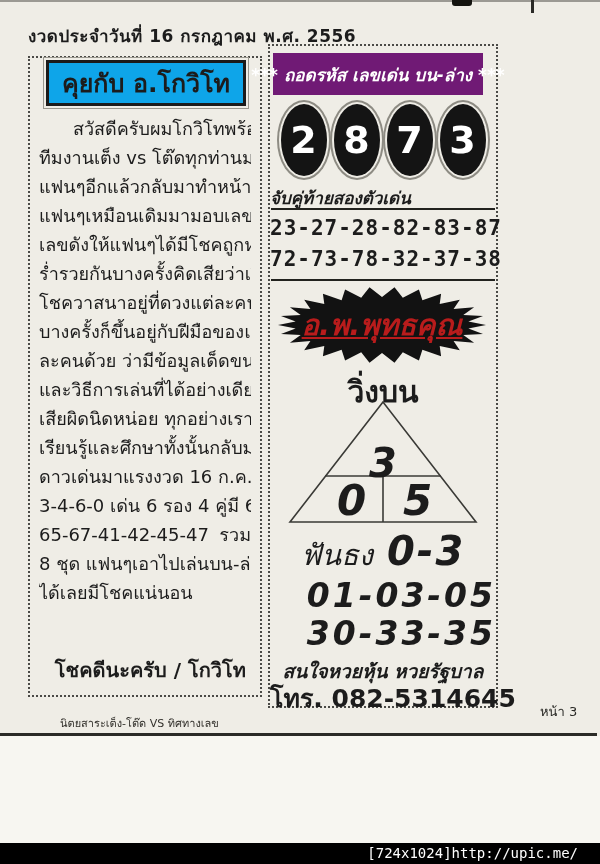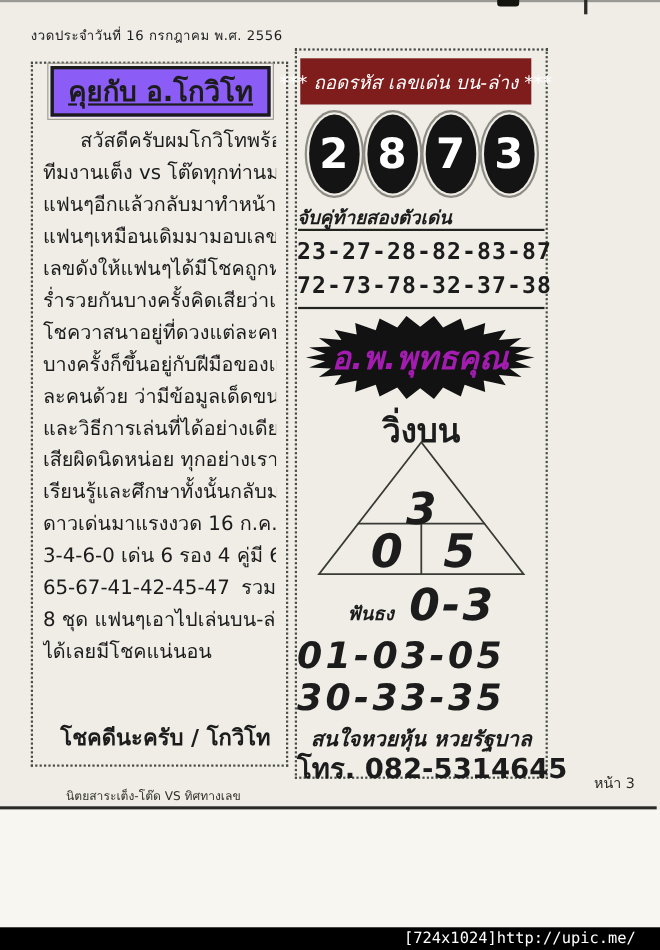--- a/index.html
+++ b/index.html
@@ -8,72 +8,72 @@
     font-family:"DejaVu Sans","Liberation Sans",sans-serif;
     background:#e8e6df;
   }
   #page{position:relative;width:600px;height:864px;background:#efede6;color:#1c1c1c;}
 
   
   .top-edge{position:absolute;left:0;top:0;width:600px;height:2px;background:#55534e;opacity:.55;}
   .blob{position:absolute;left:452px;top:0;width:20px;height:6px;background:#14140f;border-radius:0 0 3px 3px;}
   .tick{position:absolute;left:531px;top:0;width:3px;height:13px;background:#2a2a26;}
 
-  .issue-line{position:absolute;left:28px;top:22px;font-size:12px;font-weight:normal;letter-spacing:.5px;}
+  .issue-line{position:absolute;left:28px;top:22px;font-size:17px;font-weight:bold;letter-spacing:.5px;}
 
   
   .left-box{position:absolute;left:28px;top:56px;width:230px;height:637px;border:2px dotted #4a4a46;}
   .title-box{
     position:absolute;left:16px;top:2px;width:194px;height:40px;
     border:3px solid #1b1b1b;outline:1px solid #9a988f;outline-offset:2px;
-    display:flex;align-items:flex-end;justify-content:center;background:#8b5cf6;text-decoration:underline;
+    display:flex;align-items:flex-end;justify-content:center;background:#0ea5e9;
   }
   .title-box span{font-size:25px;font-weight:bold;white-space:nowrap;}
   .body-text{position:absolute;left:9px;right:9px;top:56px;font-size:18px;}
   .body-text .ln{height:29px;line-height:29px;text-align:justify;text-align-last:justify;white-space:nowrap;overflow:hidden;}
   .body-text .ln.indent{text-indent:34px;}
   .body-text .ln.last{text-align-last:left;}
   .signoff{position:absolute;right:14px;top:596px;font-size:20px;font-weight:bold;}
 
   
   .right-box{position:absolute;left:268px;top:44px;width:226px;height:660px;border:2px dotted #4a4a46;}
   .banner{
-    position:absolute;left:3px;right:13px;top:7px;height:42px;background:#7f1d1d;color:#fff;
+    position:absolute;left:3px;right:13px;top:7px;height:42px;background:#701a75;color:#fff;
     display:flex;align-items:center;justify-content:center;
-    font-size:17px;font-weight:normal;font-style:italic;white-space:nowrap;
+    font-size:17px;font-weight:bold;font-style:italic;white-space:nowrap;
   }
   .ovals{position:absolute;left:0;right:0;top:58px;display:flex;justify-content:center;gap:7px;}
   .oval{
     width:46px;height:72px;background:#141414;border-radius:50%;
     box-shadow:0 0 0 2px #efede6,0 0 0 4px #8d8b83;
     display:flex;align-items:center;justify-content:center;
     color:#fff;font-size:38px;font-weight:bold;
   }
   .ovals-caption{position:absolute;left:0;right:0;top:138px;text-align:left;font-size:17px;font-weight:bold;font-style:italic;}
   .rule{position:absolute;left:1px;right:1px;height:0;border-top:2px solid #22221e;}
   .rule.r1{top:162px;} .rule.r2{top:233px;}
   .pairs .row{position:absolute;left:0;right:0;text-align:center;font-family:"DejaVu Sans Mono","Liberation Mono",monospace;font-weight:bold;font-size:21px;letter-spacing:1px;white-space:nowrap;}
   .pairs .row.p1{top:170px;} .pairs .row.p2{top:201px;}
   .badge{position:absolute;left:6px;top:240px;width:212px;height:78px;}
   .badge svg{position:absolute;left:0;top:0;}
   .badge .badge-text{
     position:absolute;left:0;right:0;top:0;bottom:0;display:flex;align-items:center;justify-content:center;
-    color:#a21caf;font-size:29px;font-weight:bold;font-style:italic;white-space:nowrap;
+    color:#b91c1c;font-size:29px;font-weight:bold;font-style:italic;white-space:nowrap;text-decoration:underline;
   }
   .run-top{position:absolute;left:0;right:0;top:322px;text-align:center;font-size:30px;font-weight:bold;}
   .pyramid{position:absolute;left:15px;top:352px;width:196px;height:128px;}
   .pyramid svg{position:absolute;left:0;top:0;}
   .pyr-num{position:absolute;font-weight:bold;font-style:italic;}
   .pyr-top{left:0;right:0;top:42px;text-align:center;font-size:40px;}
   .pyr-bl{left:52px;top:78px;font-size:42px;}
   .pyr-br{left:118px;top:78px;font-size:42px;}
   .fan-thong{position:absolute;left:0;right:0;top:482px;display:flex;align-items:baseline;justify-content:center;gap:14px;}
-  .fan-thong .ft-label{font-size:17px;font-weight:bold;font-style:italic;}
+  .fan-thong .ft-label{font-size:29px;font-weight:normal;font-style:italic;}
   .fan-thong .ft-value{font-size:40px;font-weight:bold;font-style:italic;letter-spacing:2px;}
-  .set-row{position:absolute;left:0;right:0;text-align:left;font-size:33px;font-weight:bold;font-style:italic;letter-spacing:3px;white-space:nowrap;}
+  .set-row{position:absolute;left:0;right:0;text-align:right;font-size:33px;font-weight:bold;font-style:italic;letter-spacing:3px;white-space:nowrap;}
   .set-row.s1{top:530px;} .set-row.s2{top:568px;}
   .interest{position:absolute;left:0;right:0;top:610px;text-align:center;font-size:19px;font-weight:bold;font-style:italic;white-space:nowrap;}
   .phone{position:absolute;left:0;right:0;top:632px;text-align:center;font-size:25px;font-weight:bold;white-space:nowrap;}
 
   
   .footer-left{position:absolute;left:28px;top:714px;font-size:11px;font-weight:normal;color:#33312c;margin-left:32px;}
   .footer-right{position:absolute;left:540px;top:701px;font-size:13px;color:#2a2a26;}
   .page-bottom-line{position:absolute;left:0;top:733px;width:597px;height:3px;background:#2b2b27;}
   .below-strip{position:absolute;left:0;top:736px;width:600px;height:107px;background:#f7f6f1;}
   .bottom-bar{

